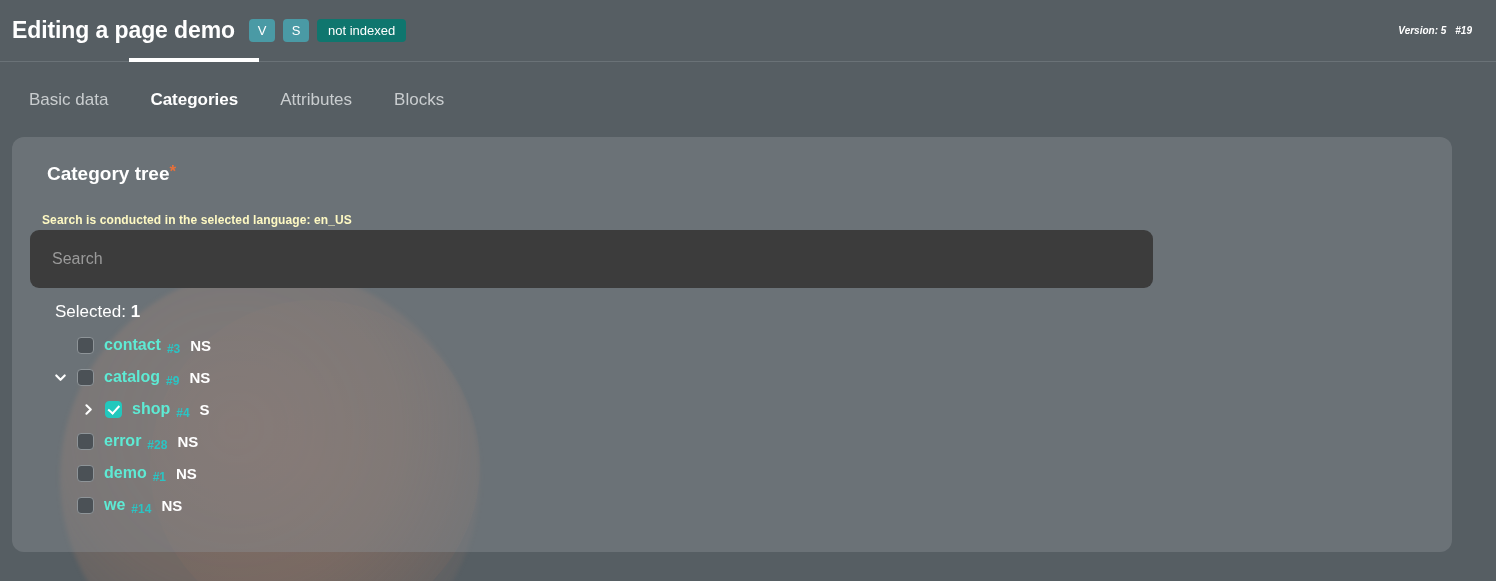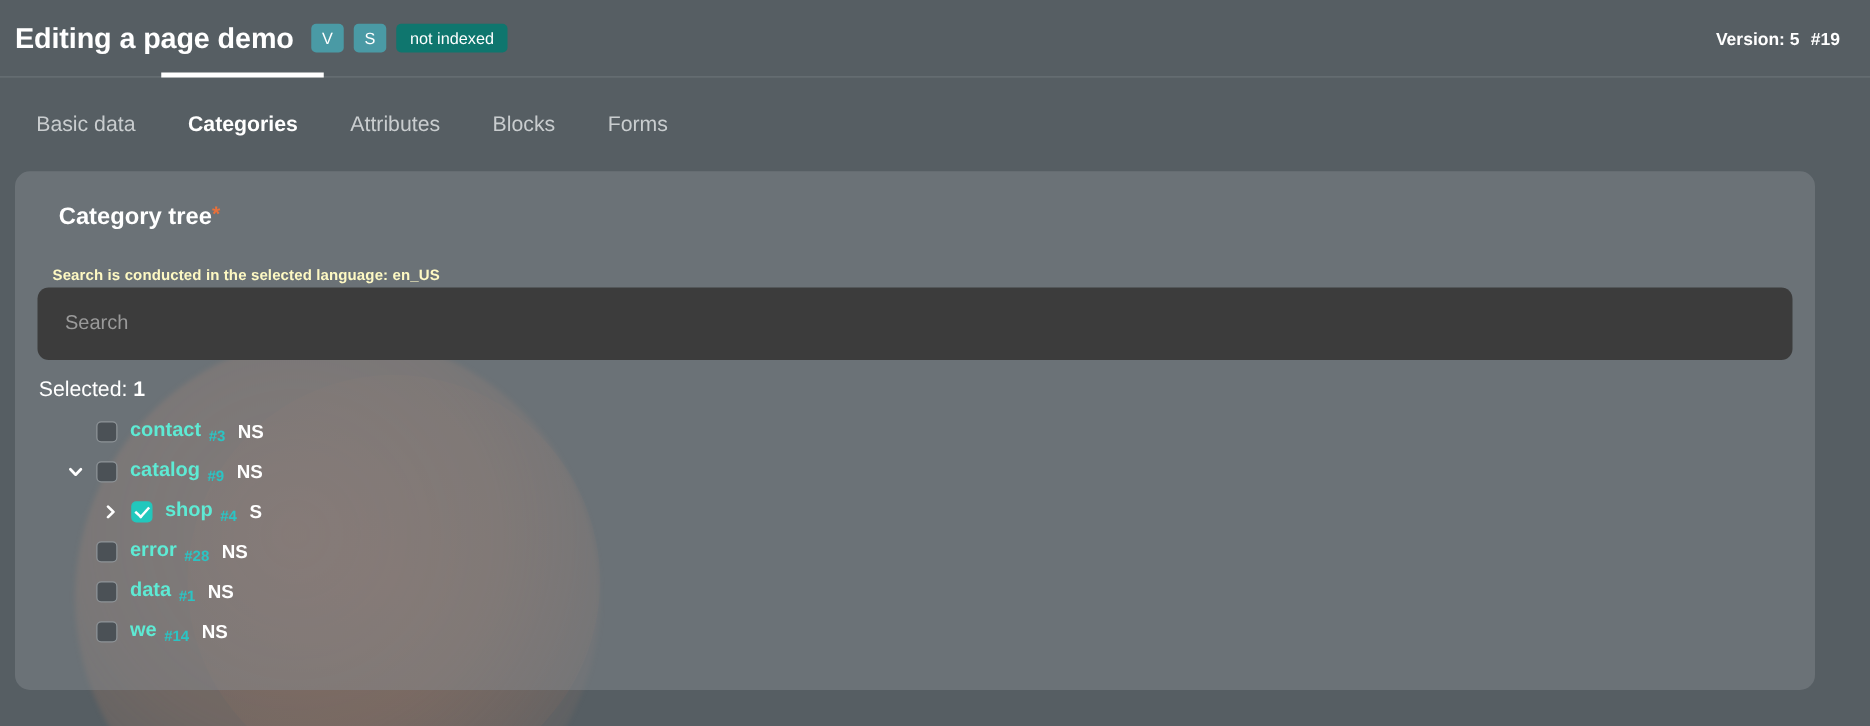--- a/index.html
+++ b/index.html
@@ -86,22 +86,23 @@
     color: #ffffff;
     padding: 0 7px;
     min-width: 26px;
     white-space: nowrap;
   }
   .badge-teal { background: #4a9aa5; }
   .badge-orange { background: #0f766e; padding: 0 11px; text-align: center; }
 
   .version-info {
     margin-left: auto;
-    font-size: 14px;
-    font-weight: bold;
+    font-size: 10px;
+    font-weight: bold;
+    font-style: italic;
     color: #ffffff;
     white-space: nowrap;
     display: flex;
     gap: 9px;
     text-align: right;
   }
 
   
   .tabbar {
     position: relative;
@@ -170,40 +171,41 @@
     font-size: 12px;
     font-weight: bold;
     color: #fef9c3;
     padding-left: 12px;
     margin-bottom: 3px;
     letter-spacing: 0.1px;
   }
 
   .search-input {
     display: block;
-    width: 1404px;
+    width: 1123px;
     height: 58px;
     background: #3c3c3c;
     border: none;
     border-radius: 9px;
     color: #ffffff;
     font-family: "Liberation Sans", sans-serif;
     font-size: 16px;
     padding: 0 22px;
     outline: none;
   }
   .search-input::placeholder { color: #9a9a9a; }
 
   
   .selected-line {
     font-size: 17px;
     color: #ffffff;
     padding-left: 1px;
     margin-top: 14px;
     margin-bottom: 7px;
+    margin-left: 24px;
   }
   .selected-count { font-weight: bold; }
 
   
   .tree { padding-left: 0; }
 
   .tree-row {
     display: flex;
     align-items: center;
     height: 32px;
@@ -297,21 +299,20 @@
     <span>Version: 5</span>
     <span>#19</span>
   </div>
 </div>
 
 <div class="tabbar">
   <div class="tab">Basic data</div>
   <div class="tab active">Categories</div>
   <div class="tab">Attributes</div>
   <div class="tab">Blocks</div>
-  <div class="tab">Forms</div>
 </div>
 
 <div class="panel">
 
   <div class="panel-title">
     <span>Category tree</span><span class="req-star">*</span>
   </div>
 
   <div class="search-hint">Search is conducted in the selected language: en_US</div>
 
@@ -360,21 +361,21 @@
       <span class="chevron-spacer"></span>
       <span class="cbox"></span>
       <span class="node-label">error</span>
       <span class="node-id">#28</span>
       <span class="node-flag">NS</span>
     </div>
 
     <div class="tree-row depth-0">
       <span class="chevron-spacer"></span>
       <span class="cbox"></span>
-      <span class="node-label">data</span>
+      <span class="node-label">demo</span>
       <span class="node-id">#1</span>
       <span class="node-flag">NS</span>
     </div>
 
     <div class="tree-row depth-0">
       <span class="chevron-spacer"></span>
       <span class="cbox"></span>
       <span class="node-label">we</span>
       <span class="node-id">#14</span>
       <span class="node-flag">NS</span>

